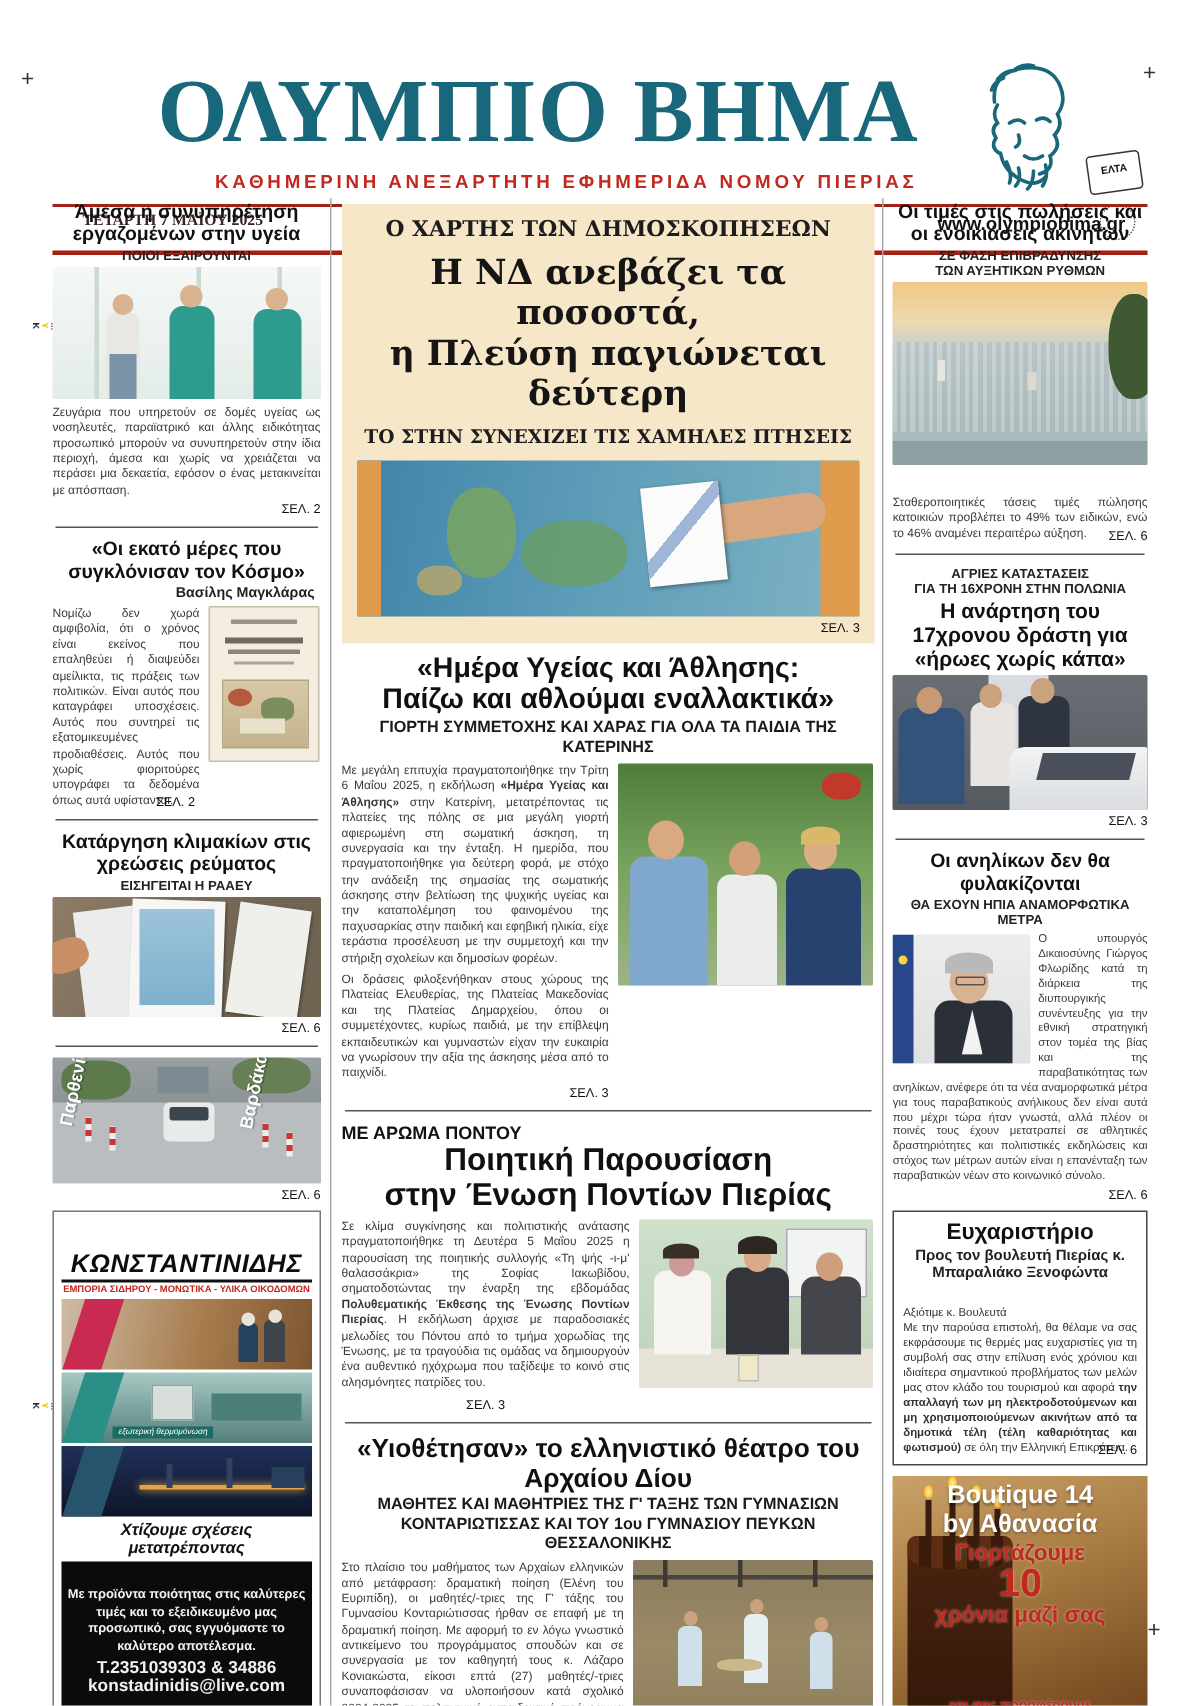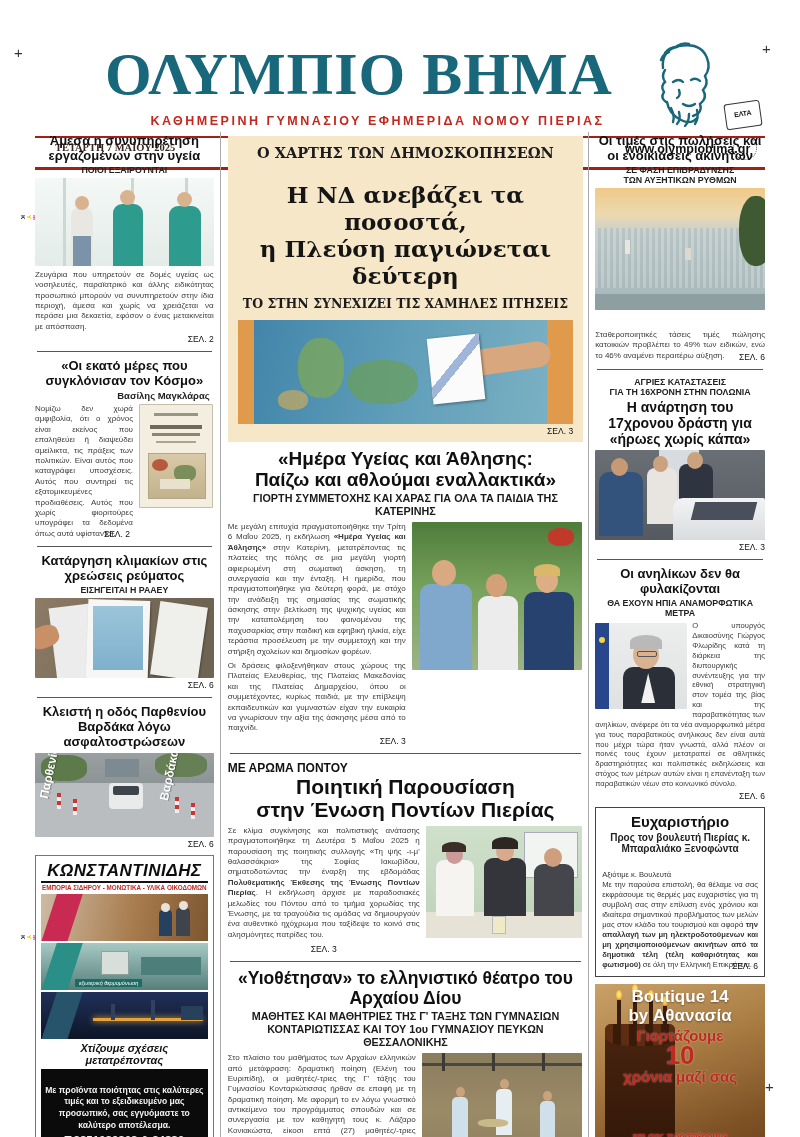--- a/index.html
+++ b/index.html
@@ -36,28 +36,28 @@
   .sub-side{font-weight:bold;font-size:8.8px;text-align:center;color:#222;margin:1px 0 3px;}
   .kick{font-weight:bold;font-size:8.8px;text-align:center;color:#222;}
   .body-txt{font-size:8px;line-height:1.3;color:#3a3a3a;text-align:justify;}
   .pageref{font-weight:normal;font-size:8.5px;text-align:right;color:#111;margin-top:2px;}
   .byline{font-weight:bold;font-size:9.5px;text-align:right;color:#222;margin:0 4px 3px 0;}
   .ph{position:relative;overflow:hidden;border-radius:1px;}
   .head{position:absolute;border-radius:50%;}
   
   #poll-box{background:#f6e7c9;padding:8px 10px 6px;margin-top:4px;}
   #poll-kick{font-family:"DejaVu Serif",serif;font-weight:bold;font-size:14.5px;text-align:center;color:#1c1c1c;}
-  #poll-head{font-family:"DejaVu Serif",serif;font-weight:bold;font-size:23px;line-height:1.18;text-align:center;color:#151515;margin:20px 0 6px;}
+  #poll-head{font-family:"DejaVu Serif",serif;font-weight:bold;font-size:23px;line-height:1.18;text-align:center;color:#151515;margin:7px 0 6px;}
   #poll-sub{font-family:"DejaVu Serif",serif;font-weight:bold;font-size:12.5px;text-align:center;color:#1c1c1c;margin-bottom:9px;}
   .h-center{font-weight:bold;font-size:19px;line-height:1.12;text-align:center;color:#101010;margin:6px 0 2px;}
   .sub-center{font-weight:bold;font-size:10.8px;line-height:1.2;text-align:center;color:#1a1a1a;margin:1px 0 4px;}
   .row{display:flex;gap:6px;}
   
   #kon-ad{border:1px solid #777;margin-top:6px;padding:5px 5px 4px;background:#fff;}
-  #kon-name{font-style:italic;font-weight:bold;font-size:17px;text-align:center;letter-spacing:0.5px;color:#0d0d0d;border-bottom:2px solid #111;}
+  #kon-name{font-style:italic;font-weight:bold;font-size:17px;text-align:center;letter-spacing:0.5px;color:#0d0d0d;border-bottom:2px solid #111;margin-top:20px;}
   #kon-tag{font-size:6.3px;font-weight:bold;text-align:center;color:#c2281e;margin:1px 0 3px;}
   .kon-ph{position:relative;height:47px;margin:2px 0;overflow:hidden;}
   .kon-stripe{position:absolute;left:8px;top:-6px;width:26px;height:60px;transform:skewX(-18deg);}
   #kon-label{position:absolute;left:34px;bottom:3px;background:#1d6b63;color:#fff;font-size:5.5px;font-style:italic;padding:1px 4px;}
   #kon-slogan{font-style:italic;font-weight:bold;font-size:11px;text-align:center;margin:3px 0;color:#111;}
   #kon-black{background:#0b0b0b;color:#f2f2f2;text-align:center;padding:16px 3px;}
   #kon-body{font-size:8.6px;font-weight:bold;line-height:1.35;}
   #kon-phone{font-size:11.5px;font-weight:bold;margin-top:3px;}
   #kon-mail{font-size:11.5px;font-weight:bold;}
   #thanks-box{border:1px solid #444;padding:5px 6px;margin-top:6px;}
@@ -90,21 +90,21 @@
 </div>
 <div class="reg" style="top:935px;">
   <span style="color:#00aeca">C</span>
     <span style="color:#d6209a">M</span>
     <span style="color:#e8c400">Y</span>
     <span style="color:#222">K</span>
 </div>
 
 <div id="masthead">
   <div id="mast-title">ΟΛΥΜΠΙΟ ΒΗΜΑ</div>
-  <div id="mast-sub">ΚΑΘΗΜΕΡΙΝΗ ΓΥΜΝΑΣΙΟΥ ΕΦΗΜΕΡΙΔΑ ΝΟΜΟΥ ΠΙΕΡΙΑΣ</div>
+  <div id="mast-sub">ΚΑΘΗΜΕΡΙΝΗ ΑΝΕΞΑΡΤΗΤΗ ΕΦΗΜΕΡΙΔΑ ΝΟΜΟΥ ΠΙΕΡΙΑΣ</div>
   <div id="zeus">
     <svg width="78" height="96" viewBox="0 0 78 96">
       <g fill="none" stroke="#19677a" stroke-width="2.4" stroke-linecap="round">
         <path d="M20 30 Q18 12 36 8 Q58 4 64 20 Q68 30 62 38"></path>
         <path d="M26 14 q-6 2 -8 8 M34 9 q-8 0 -12 6 M46 6 q-6 -2 -12 2"></path>
         <path d="M22 32 q-4 6 0 12 q-5 4 -1 10 q-4 6 2 10"></path>
         <path d="M62 38 q4 8 -2 14 q5 8 -3 14 q3 9 -7 12"></path>
         <path d="M24 64 q2 12 14 18 q10 5 16 -2"></path>
         <path d="M30 44 q6 -4 10 0 M48 42 q5 -3 9 1"></path>
         <path d="M36 52 q2 6 -2 8 M40 66 q6 4 12 0"></path>
@@ -172,21 +172,20 @@
         <div style="position:absolute;left:18px;top:6px;width:70px;height:78px;background:#ececec;transform:rotate(-7deg);box-shadow:1px 1px 2px #0005;"></div>
         <div style="position:absolute;left:52px;top:2px;width:62px;height:80px;background:#f6f6f4;transform:rotate(2deg);box-shadow:1px 1px 2px #0005;"></div>
         <div style="position:absolute;left:58px;top:8px;width:50px;height:64px;background:linear-gradient(#9cc4da,#7fb0cc);"></div>
         <div style="position:absolute;left:120px;top:6px;width:48px;height:74px;background:#efefec;transform:rotate(8deg);box-shadow:1px 1px 2px #0005;"></div>
         <div style="position:absolute;left:-6px;top:28px;width:30px;height:22px;background:#c98f66;border-radius:40%;transform:rotate(-20deg);"></div>
       </div>
       <div class="pageref">ΣΕΛ. 6</div>
     </div>
     <div class="hr"></div>
     <div class="art">
-      <div class="h-side">Κλειστή η οδός Παρθενίου Βαρδάκα λόγω ασφαλτοστρώσεων</div>
       <div class="ph" style="height:84px;background:#b9bdc0;margin-top:3px;">
         <div style="position:absolute;left:0;top:0;width:100%;height:30px;background:linear-gradient(#9aa0a2,#8d9496);"></div>
         <div style="position:absolute;left:6px;top:2px;width:46px;height:26px;background:#5c7a4a;border-radius:40%;"></div>
         <div style="position:absolute;left:120px;top:0px;width:52px;height:24px;background:#667f54;border-radius:40%;"></div>
         <div style="position:absolute;left:70px;top:6px;width:34px;height:18px;background:#7e8a91;"></div>
         <div style="position:absolute;left:74px;top:30px;width:34px;height:26px;background:#e9eaea;border-radius:4px;"></div>
         <div style="position:absolute;left:78px;top:33px;width:26px;height:9px;background:#3c444c;border-radius:2px;"></div>
         <div style="position:absolute;left:22px;top:40px;width:4px;height:16px;background:repeating-linear-gradient(#c33 0 4px,#eee 4px 8px);"></div>
         <div style="position:absolute;left:38px;top:46px;width:4px;height:16px;background:repeating-linear-gradient(#c33 0 4px,#eee 4px 8px);"></div>
         <div style="position:absolute;left:140px;top:44px;width:4px;height:16px;background:repeating-linear-gradient(#c33 0 4px,#eee 4px 8px);"></div>

